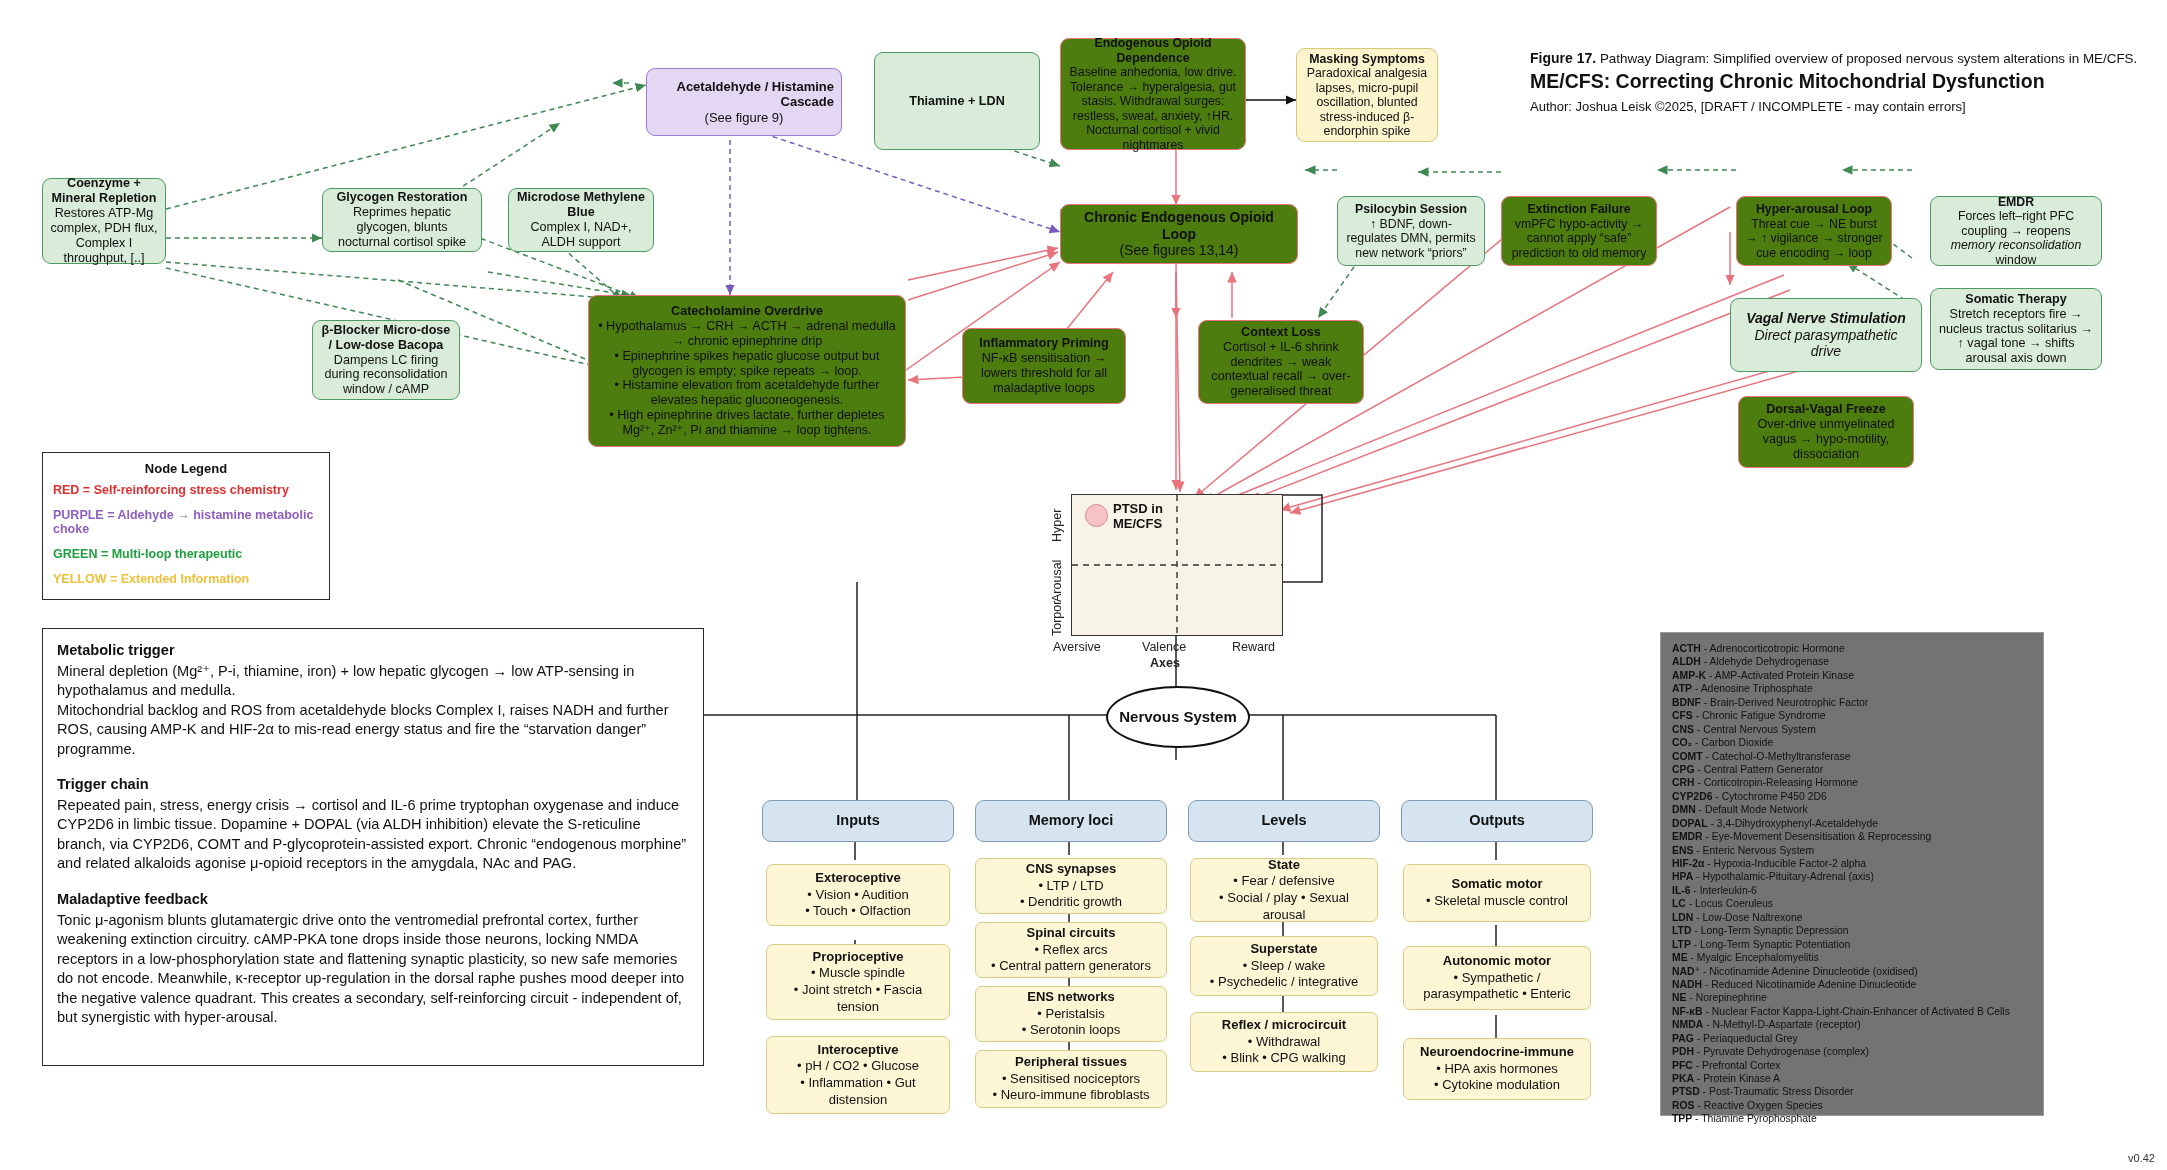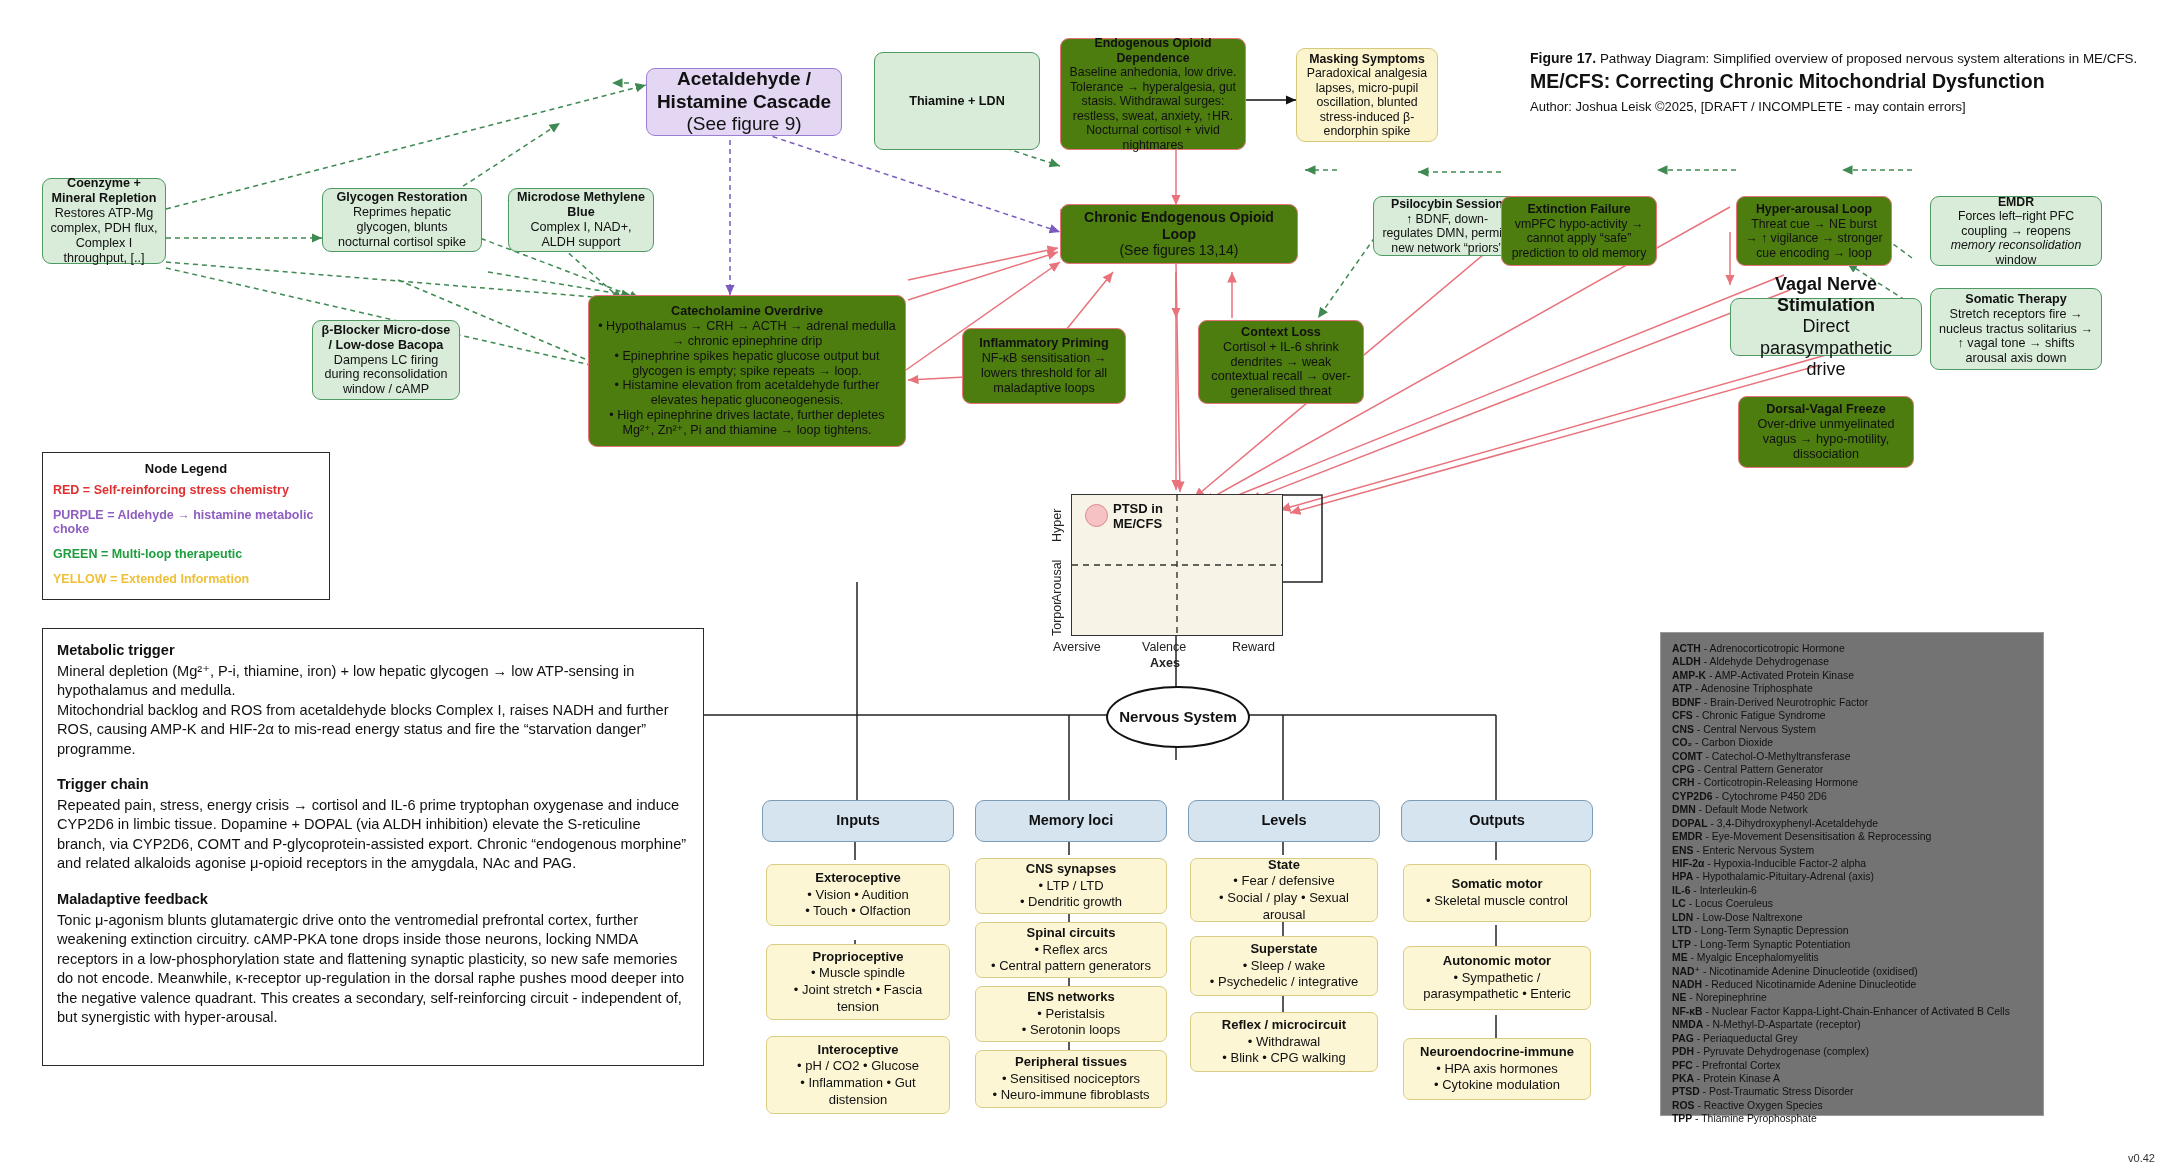--- a/index.html
+++ b/index.html
@@ -199,21 +199,21 @@
   <div class="node green" style="left:508px;top:188px;width:146px;height:64px;font-size:12.6px;">
     <div class="t">Microdose Methylene Blue</div>
     <div class="b">Complex I, NAD+, ALDH support</div>
   </div>
 
   <div class="node green" style="left:312px;top:320px;width:148px;height:80px;font-size:12.6px;">
     <div class="t">β-Blocker Micro-dose / Low-dose Bacopa</div>
     <div class="b">Dampens LC firing during reconsolidation window / cAMP</div>
   </div>
 
-  <div class="node purple" style="left:646px;top:68px;width:196px;height:68px;font-size:19px;">
+  <div class="node purple" style="left:646px;top:68px;width:196px;height:68px;font-size:13px;text-align:right;">
     <div class="t">Acetaldehyde / Histamine Cascade</div>
     <div class="b">(See figure 9)</div>
   </div>
 
   <div class="node green" style="left:874px;top:52px;width:166px;height:98px;font-size:12.6px;">
     <div class="t">Thiamine + LDN</div>
   </div>
 
   <div class="node red" style="left:1060px;top:38px;width:186px;height:112px;font-size:12.3px;">
     <div class="t">Endogenous Opioid Dependence</div>
@@ -223,21 +223,21 @@
   <div class="node yellow" style="left:1296px;top:48px;width:142px;height:94px;font-size:12.3px;">
     <div class="t">Masking Symptoms</div>
     <div class="b">Paradoxical analgesia lapses, micro-pupil oscillation, blunted stress-induced β-endorphin spike</div>
   </div>
 
   <div class="node red" style="left:1060px;top:204px;width:238px;height:60px;font-size:14px;">
     <div class="t">Chronic Endogenous Opioid Loop</div>
     <div class="b">(See figures 13,14)</div>
   </div>
 
-  <div class="node green" style="left:1337px;top:196px;width:148px;height:60px;font-size:12.3px;margin-left:36px;">
+  <div class="node green" style="left:1337px;top:196px;width:148px;height:70px;font-size:12.3px;">
     <div class="t">Psilocybin Session</div>
     <div class="b">↑ BDNF, down-regulates DMN, permits new network “priors”</div>
   </div>
 
   <div class="node red" style="left:1501px;top:196px;width:156px;height:70px;font-size:12.3px;">
     <div class="t">Extinction Failure</div>
     <div class="b">vmPFC hypo-activity → cannot apply “safe” prediction to old memory</div>
   </div>
 
   <div class="node red" style="left:1736px;top:196px;width:156px;height:70px;font-size:12.3px;">
@@ -263,21 +263,21 @@
   <div class="node red" style="left:962px;top:328px;width:164px;height:76px;font-size:12.6px;">
     <div class="t">Inflammatory Priming</div>
     <div class="b">NF-κB sensitisation → lowers threshold for all maladaptive loops</div>
   </div>
 
   <div class="node red" style="left:1198px;top:320px;width:166px;height:84px;font-size:12.6px;">
     <div class="t">Context Loss</div>
     <div class="b">Cortisol + IL-6 shrink dendrites → weak contextual recall → over-generalised threat</div>
   </div>
 
-  <div class="node green" style="left:1730px;top:298px;width:192px;height:58px;font-size:18px;">
+  <div class="node green" style="left:1730px;top:298px;width:192px;height:74px;font-size:14px;font-style:italic;">
     <div class="t">Vagal Nerve Stimulation</div>
     <div class="b">Direct parasympathetic drive</div>
   </div>
 
   <div class="node green" style="left:1930px;top:288px;width:172px;height:82px;font-size:12.6px;">
     <div class="t">Somatic Therapy</div>
     <div class="b">Stretch receptors fire → nucleus tractus solitarius → ↑ vagal tone → shifts arousal axis down</div>
   </div>
 
   <div class="node red" style="left:1738px;top:396px;width:176px;height:72px;font-size:12.6px;">

